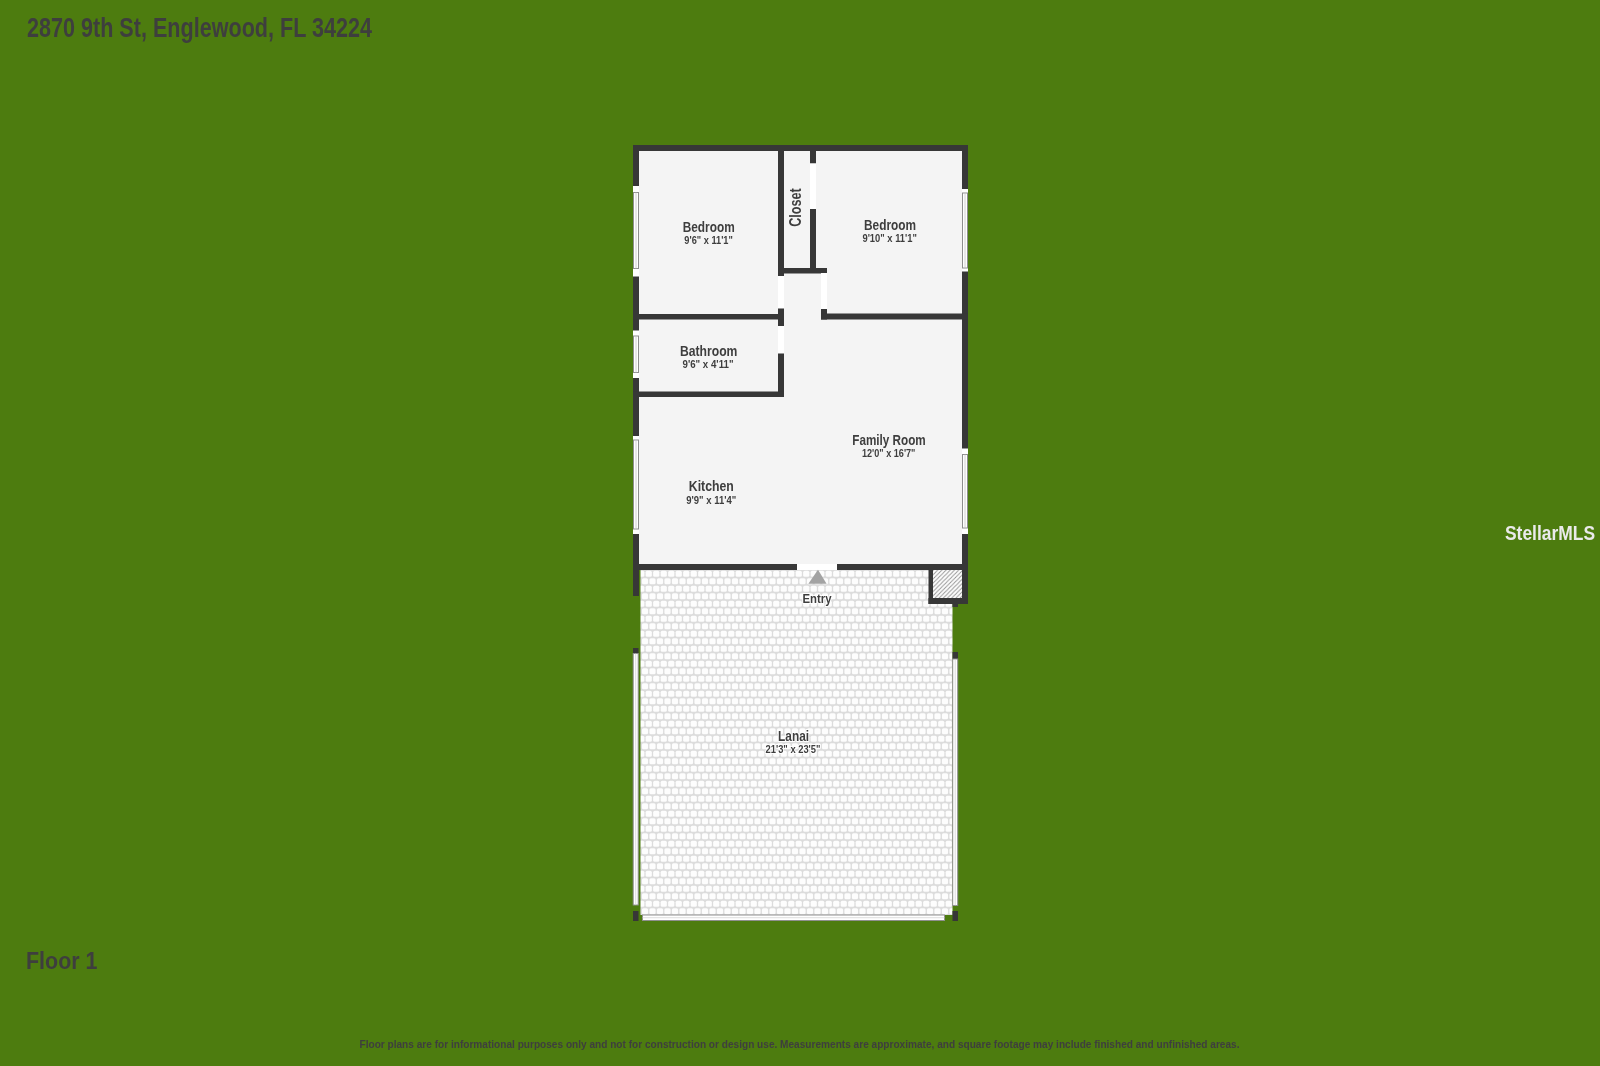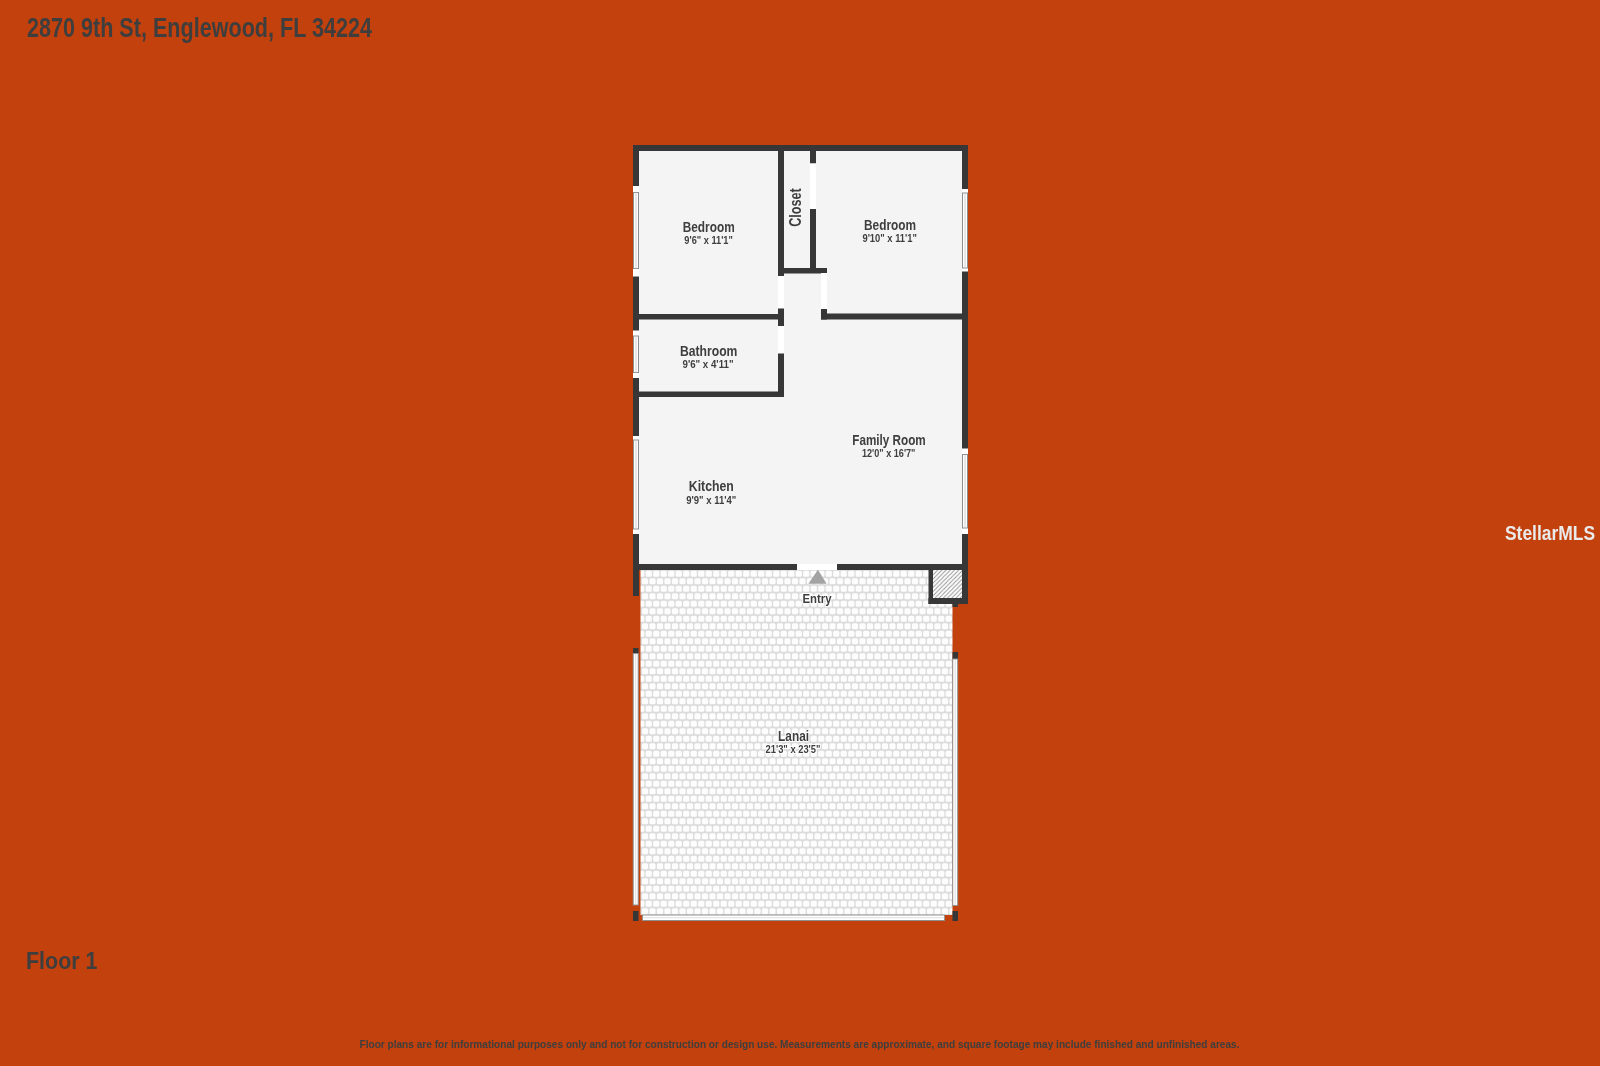--- a/index.html
+++ b/index.html
@@ -1,16 +1,16 @@
 <!DOCTYPE html>
 <html><head>
 <meta charset="utf-8">
 <style>
   html,body{margin:0;padding:0;background:#ffffff;}
-  .page{position:relative;width:1600px;height:1066px;background:#c2410c;overflow:hidden;
+  .page{position:relative;width:1600px;height:1066px;background:#4d7c0f;overflow:hidden;
         font-family:"Liberation Sans", sans-serif;}
   svg{position:absolute;left:0;top:0;}
   text{font-family:"Liberation Sans", sans-serif;fill:#3e3e3e;font-weight:bold;}
 </style>
 </head>
 <body>
 <div class="page">
 <svg width="1600" height="1066" viewBox="0 0 1600 1066">
 <defs>
   <pattern id="pav" width="15" height="15" patternUnits="userSpaceOnUse">

